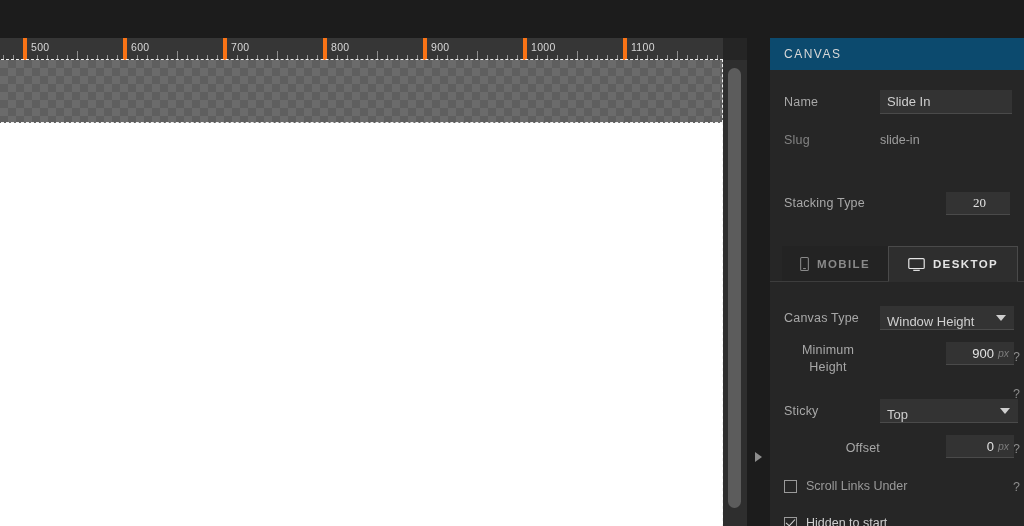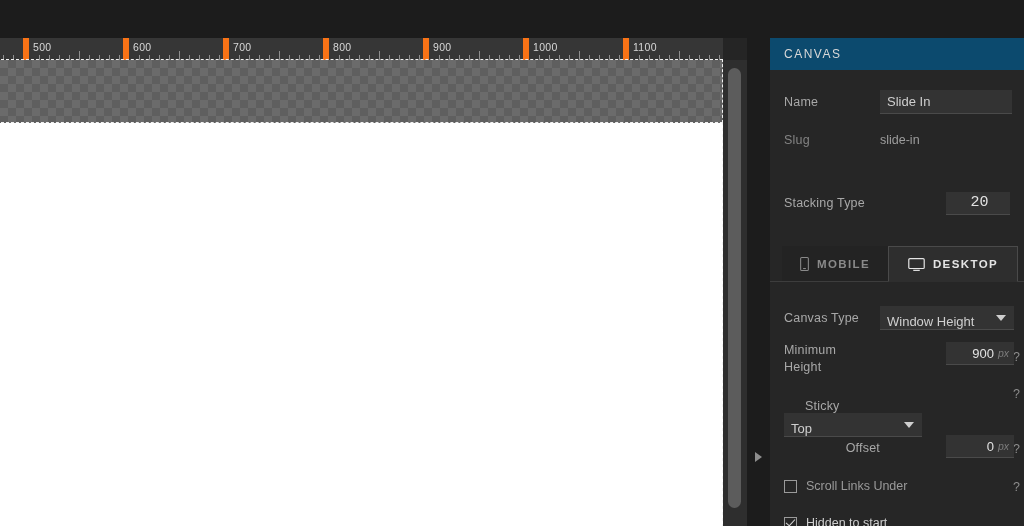--- a/index.html
+++ b/index.html
@@ -39,21 +39,21 @@
   .stage {
     position: absolute; left: 0; top: 38px; width: 770px; height: 488px;
     background: #252525; overflow: hidden;
   }
   .ruler {
     position: absolute; left: 0; top: 0; width: 723px; height: 22px;
     background: #363636; overflow: hidden;
   }
   .ruler-seg {
     position: absolute; top: 0; height: 22px; width: 100px;
-    border-left: 6px solid #f97316;
+    border-left: 4px solid #f97316;
   }
   .ruler-seg .lbl {
     position: absolute; left: 4px; top: 3px;
     color: #d8d8d8; font-size: 10.5px; font-family: "Liberation Sans", sans-serif;
     letter-spacing: .3px;
   }
   .ruler-seg .tick {
     position: absolute; bottom: 0; width: 1px; height: 5px; background: #8e8e8e;
   }
   .ruler-seg .tick.mid { height: 9px; }
@@ -128,22 +128,22 @@
   .row-label.dim { color: #838383; }
   .row-label.two-line { line-height: 17px; }
 
   .field-text {
     background: #333333; border: 0; border-bottom: 1px solid #4a4a4a;
     color: #cfcfcf; font-size: 13px; height: 24px; padding: 0 7px;
     font-family: "Liberation Sans", sans-serif; outline: none;
   }
   .field-num {
     background: #333333; border: 0; border-bottom: 1px solid #4a4a4a;
-    color: #e2e2e2; font-size: 15px; height: 23px; padding: 0 4px 0 7px;
-    text-align: right; font-family: Liberation Mono, monospace; outline: none;
+    color: #e2e2e2; font-size: 13px; height: 23px; padding: 0 4px 0 7px;
+    text-align: right; font-family: Liberation Serif, serif; outline: none;
   }
   .static-val { color: #9d9d9d; font-size: 12.5px; }
   .unit { color: #7d7d7d; font-size: 10.5px; font-style: italic; margin-left: 4px; }
 
   .select-wrap {
     position: relative; background: #333333; border-bottom: 1px solid #4a4a4a;
     height: 24px; display: flex; align-items: flex-end;
   }
   .select-wrap .sv { color: #cfcfcf; font-size: 13px; padding-left: 7px; }
   .caret {
@@ -355,29 +355,29 @@
       <div class="row" style="position:absolute; left:0; top:236px;">
         <span class="row-label" style="width:96px;">Canvas Type</span>
         <div class="select-wrap" style="width:134px;">
           <span class="sv">Window Height</span>
           <span class="caret"></span>
         </div>
       </div>
       <span class="help" style="left:243px; top:280px;">?</span>
 
       <div class="row" style="position:absolute; left:0; top:272px;">
-        <span class="row-label two-line" style="width:88px;">Minimum Height</span>
+        <span class="row-label two-line" style="width:88px;text-align:center;">Minimum Height</span>
       </div>
       <div style="position:absolute; left:176px; top:272px; display:flex; align-items:center; background:#333; border-bottom:1px solid #4a4a4a; height:23px; width:68px;">
         <span style="flex:1; text-align:right; color:#e2e2e2; font-size:13px;">900</span>
         <span class="unit" style="margin-right:5px;">px</span>
       </div>
       <span class="help" style="left:243px; top:317px;">?</span>
 
-      <div class="row" style="position:absolute; left:0; top:329px;flex-direction:column;">
+      <div class="row" style="position:absolute; left:0; top:329px;">
         <span class="row-label" style="width:96px;">Sticky</span>
         <div class="select-wrap" style="width:138px;">
           <span class="sv">Top</span>
           <span class="caret"></span>
         </div>
       </div>
       <span class="help" style="left:243px; top:372px;">?</span>
 
       <div class="row" style="position:absolute; left:0; top:366px;text-align:right;">
         <span class="row-label" style="width:96px;">Offset</span>

